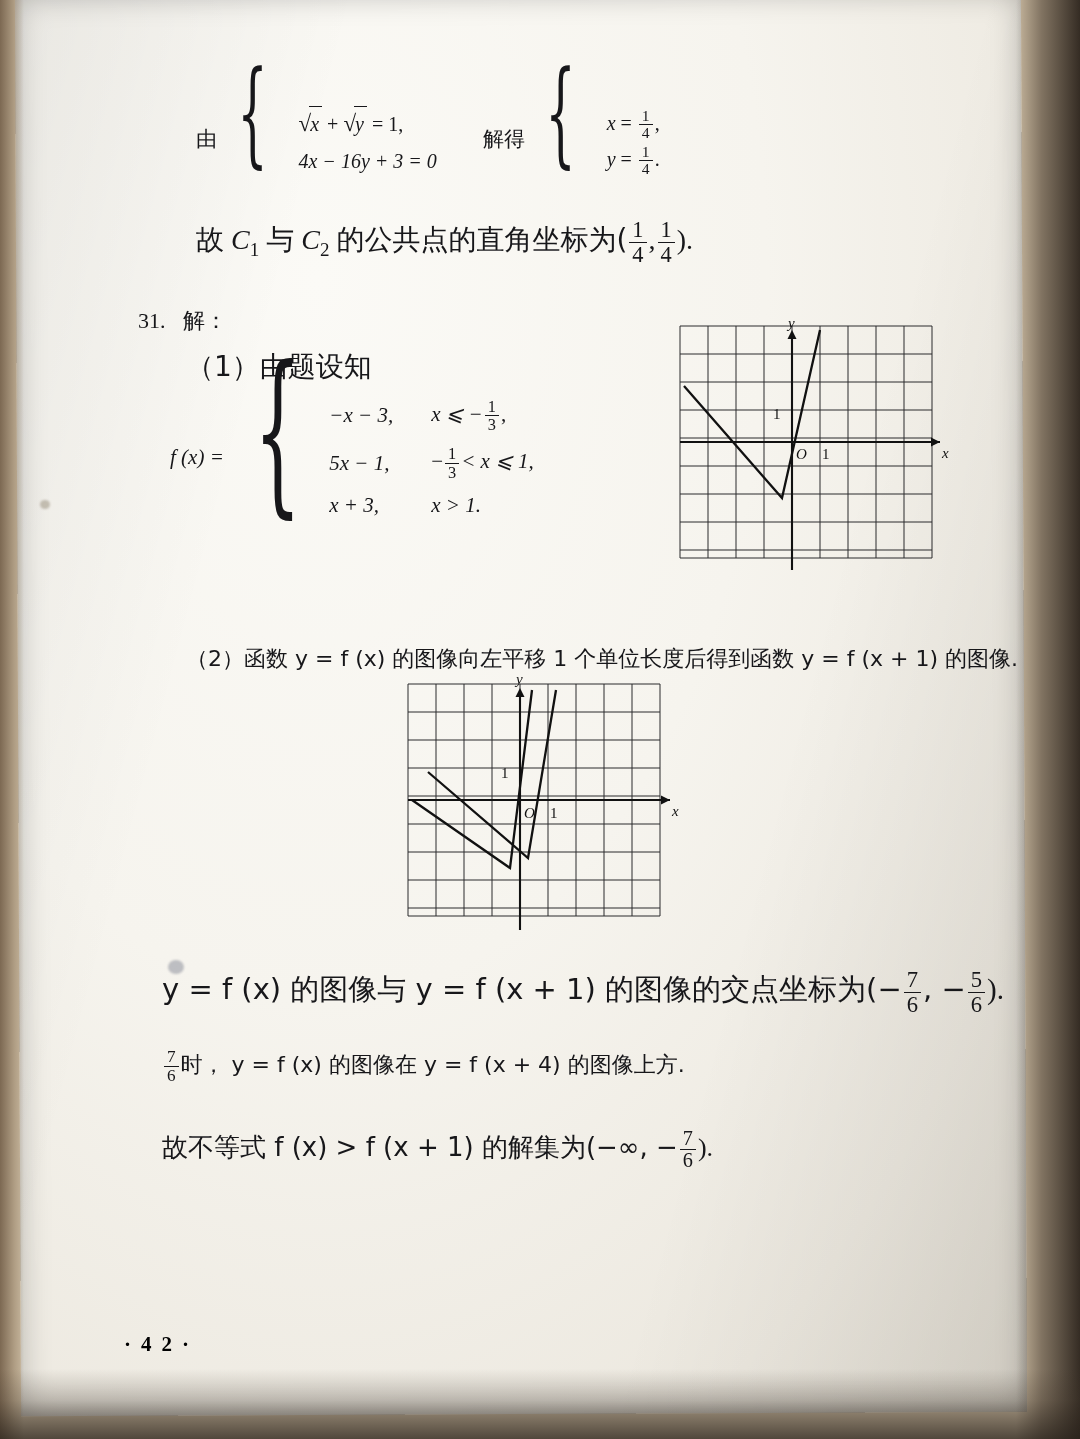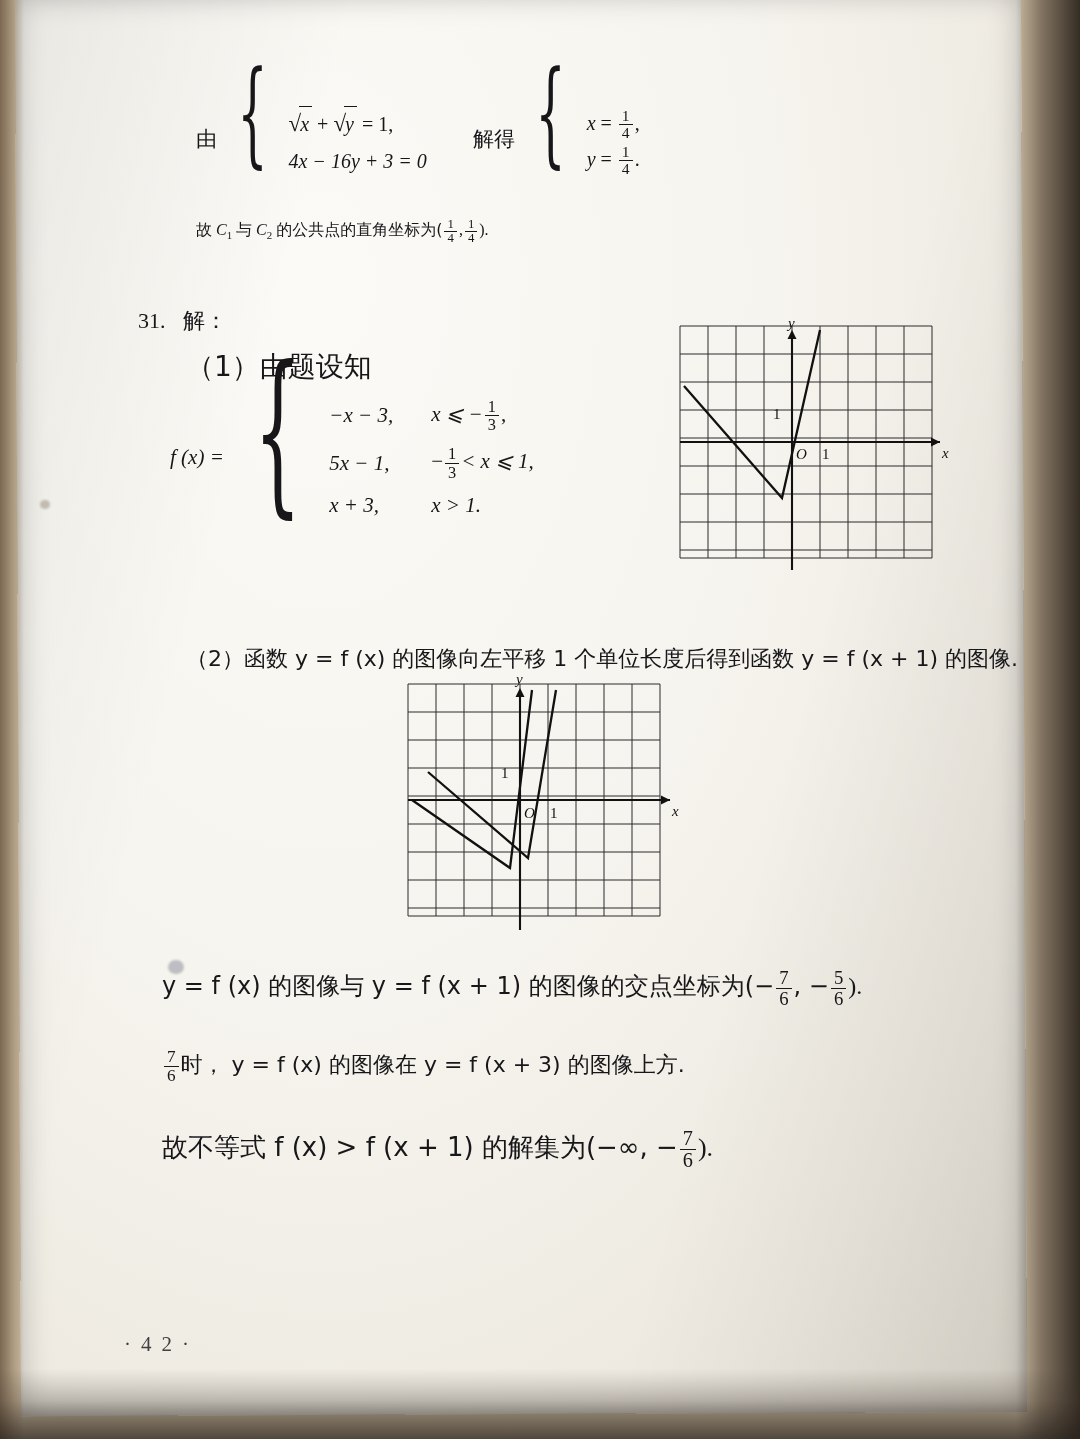--- a/index.html
+++ b/index.html
@@ -89,28 +89,29 @@
     left: 196px;
     top: 104px;
     font-size: 21px;
     white-space: nowrap;
   }
   .sys {
     display: inline-block;
     vertical-align: middle;
     font-size: 20px;
     line-height: 1.75;
+    margin-left: 10px;
   }
   .sys .row { white-space: nowrap; }
 
   .line2 {
     position: absolute;
     left: 196px;
     top: 218px;
-    font-size: 16px;
+    font-size: 28px;
     white-space: nowrap;
   }
 
   .q23 {
     position: absolute;
     left: 138px;
     top: 306px;
     font-size: 22px;
   }
   .p1 {
@@ -148,31 +149,32 @@
   }
   .p2 {
     position: absolute;
     left: 186px;
     top: 634px;
     font-size: 22px;
     white-space: nowrap;
     margin-top: 10px;
   }
 
-  .concl1 { position: absolute; left: 162px; top: 968px; font-size: 24px; white-space: nowrap; }
+  .concl1 { position: absolute; left: 162px; top: 968px; font-size: 29px; white-space: nowrap; }
   .concl2 { position: absolute; left: 162px; top: 1048px; font-size: 22px; white-space: nowrap; }
   .concl3 { position: absolute; left: 162px; top: 1128px; font-size: 26px; white-space: nowrap; }
 
   .pagenum {
     position: absolute;
     left: 124px;
     top: 1332px;
     font-size: 21px;
     letter-spacing: 10px;
-    color: #404040;
+    color: #000000;
+    font-weight: bold;
   }
 
   
   .graph { position: absolute; }
   #graph1 { left: 672px; top: 318px; }
   #graph2 { left: 398px; top: 668px; }
 
   .smudge1{
     position:absolute;left:168px;top:960px;width:16px;height:14px;border-radius:50%;
     background:rgba(120,125,140,0.45);filter:blur(1.2px);
@@ -318,21 +320,21 @@
           <text x="103" y="110" font-size="15">1</text>
         </g>
       </svg>
     </div>
 
     <div class="concl1">
       <span class="cn">y = f (x) 的图像与 y = f (x + 1) 的图像的交点坐标为(−</span><span class="frac"><span class="num">7</span><span class="den">6</span></span><span class="cn">, −</span><span class="frac"><span class="num">5</span><span class="den">6</span></span><span>).</span>
     </div>
 
     <div class="concl2">
-      <span class="frac"><span class="num">7</span><span class="den">6</span></span><span class="cn">时， y = f (x) 的图像在 y = f (x + 3) 的图像上方.</span>
+      <span class="frac"><span class="num">7</span><span class="den">6</span></span><span class="cn">时， y = f (x) 的图像在 y = f (x + 4) 的图像上方.</span>
     </div>
 
     <div class="concl3">
       <span class="cn">故不等式 f (x) &gt; f (x + 1) 的解集为(−∞, −</span><span class="frac"><span class="num">7</span><span class="den">6</span></span><span>).</span>
     </div>
 
     <div class="pagenum">
       <span>·</span><span>42</span><span>·</span>
     </div>
 

